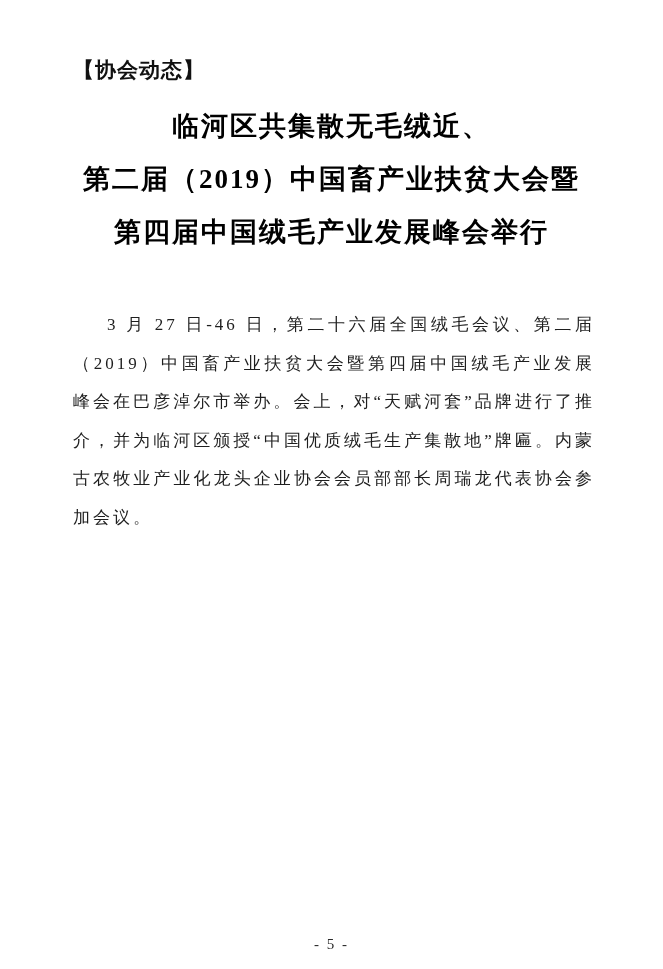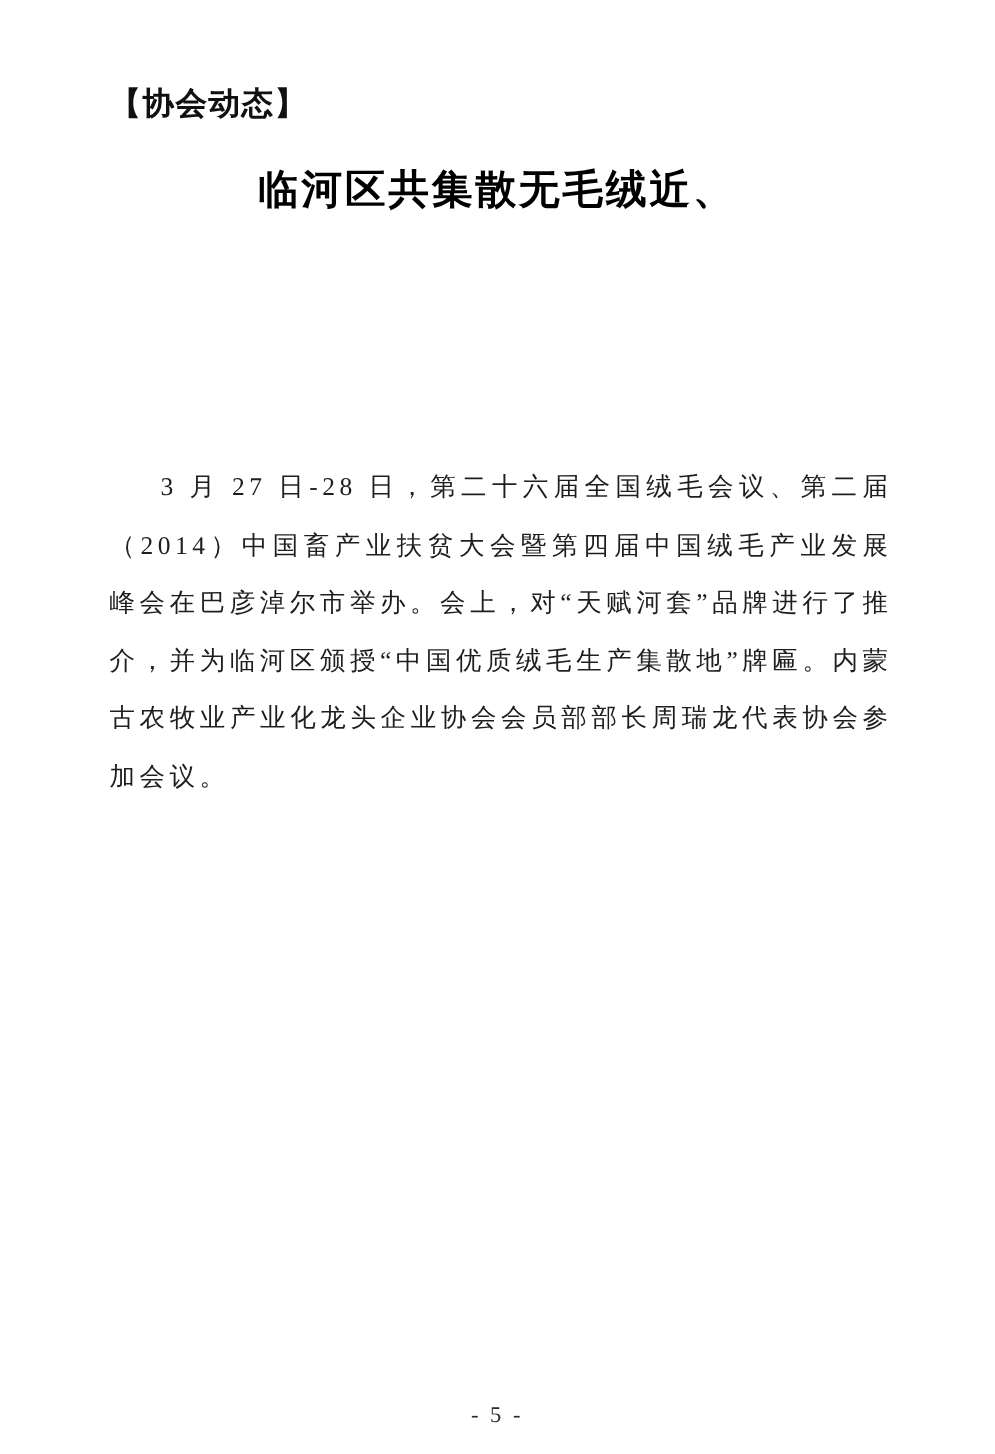--- a/index.html
+++ b/index.html
@@ -71,21 +71,23 @@
 </style>
 </head>
 <body>
 
 <div class="page">
 
   <div class="section-label">【协会动态】</div>
 
   <h1 class="doc-title">
     <div class="title-line">临河区共集散无毛绒近、</div>
+    <div class="title-line">第二届（2019）中国畜产业扶贫大会暨</div>
+    <div class="title-line">第四届中国绒毛产业发展峰会举行</div>
   </h1>
 
   <div class="doc-body">
-    <p>3 月 27 日-28 日，第二十六届全国绒毛会议、第二届（2014）中国畜产业扶贫大会暨第四届中国绒毛产业发展峰会在巴彦淖尔市举办。会上，对“天赋河套”品牌进行了推介，并为临河区颁授“中国优质绒毛生产集散地”牌匾。内蒙古农牧业产业化龙头企业协会会员部部长周瑞龙代表协会参加会议。</p>
+    <p>3 月 27 日-46 日，第二十六届全国绒毛会议、第二届（2019）中国畜产业扶贫大会暨第四届中国绒毛产业发展峰会在巴彦淖尔市举办。会上，对“天赋河套”品牌进行了推介，并为临河区颁授“中国优质绒毛生产集散地”牌匾。内蒙古农牧业产业化龙头企业协会会员部部长周瑞龙代表协会参加会议。</p>
   </div>
 
   <div class="page-number">- 5 -</div>
 
 </div>
 
 </body></html>

